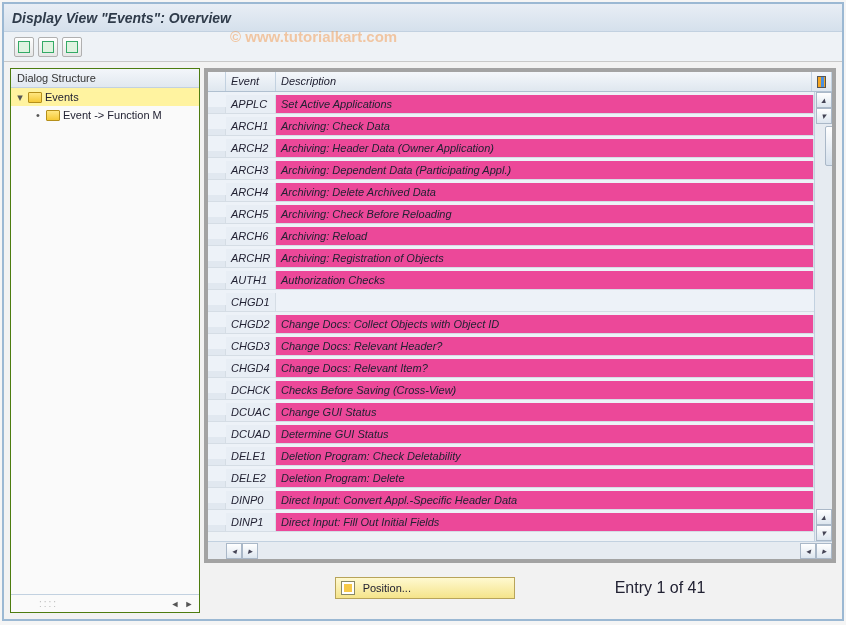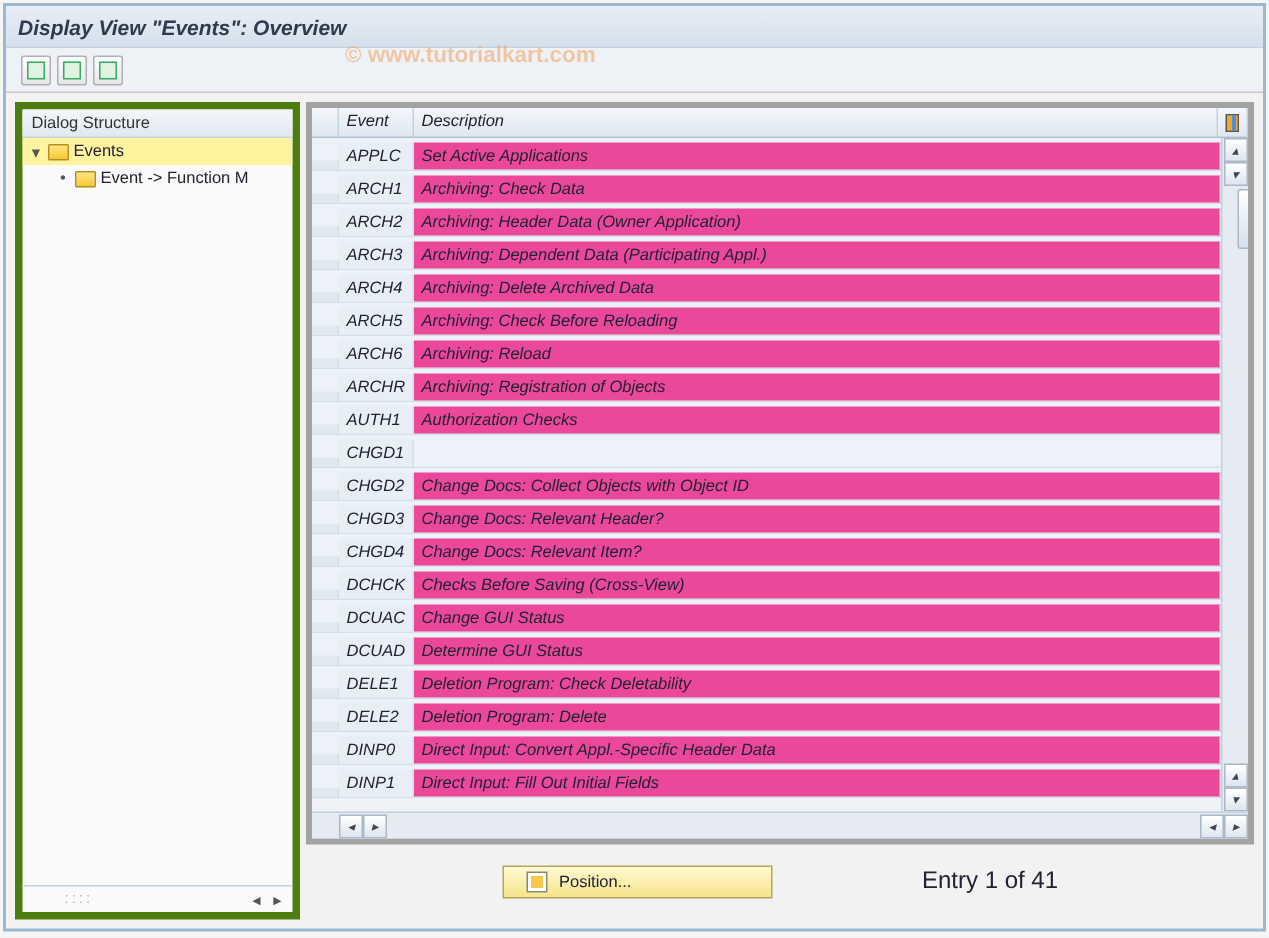--- a/index.html
+++ b/index.html
@@ -64,21 +64,21 @@
   }
   .content {
     flex: 1;
     display: flex;
     padding: 6px;
     gap: 4px;
     overflow: hidden;
   }
   .sidebar {
     width: 190px;
-    border: 5px solid #4d7c0f;
+    border: 1px solid #4d7c0f;
     background: #fafafa;
     display: flex;
     flex-direction: column;
   }
   .sidebar-header {
     background: linear-gradient(#f3f6fa,#e1e8f0);
     border-bottom: 1px solid #c2d1e0;
     padding: 3px 6px;
     color: #333;
     font-size: 11px;
@@ -272,21 +272,21 @@
     gap: 100px;
     padding: 0 40px;
   }
   .position-btn {
     width: 180px;
     height: 22px;
     border: 1px solid #b8a45a;
     background: linear-gradient(#fff9d0,#f5e48a);
     display: flex;
     align-items: center;
-    padding: 0 15px;
+    padding: 0 5px;
     gap: 8px;
     cursor: pointer;
     color: #223;
   }
   .pos-icon {
     width: 14px; height:14px;
     border:1px solid #886;
     background:#fff;
     position:relative;
   }

